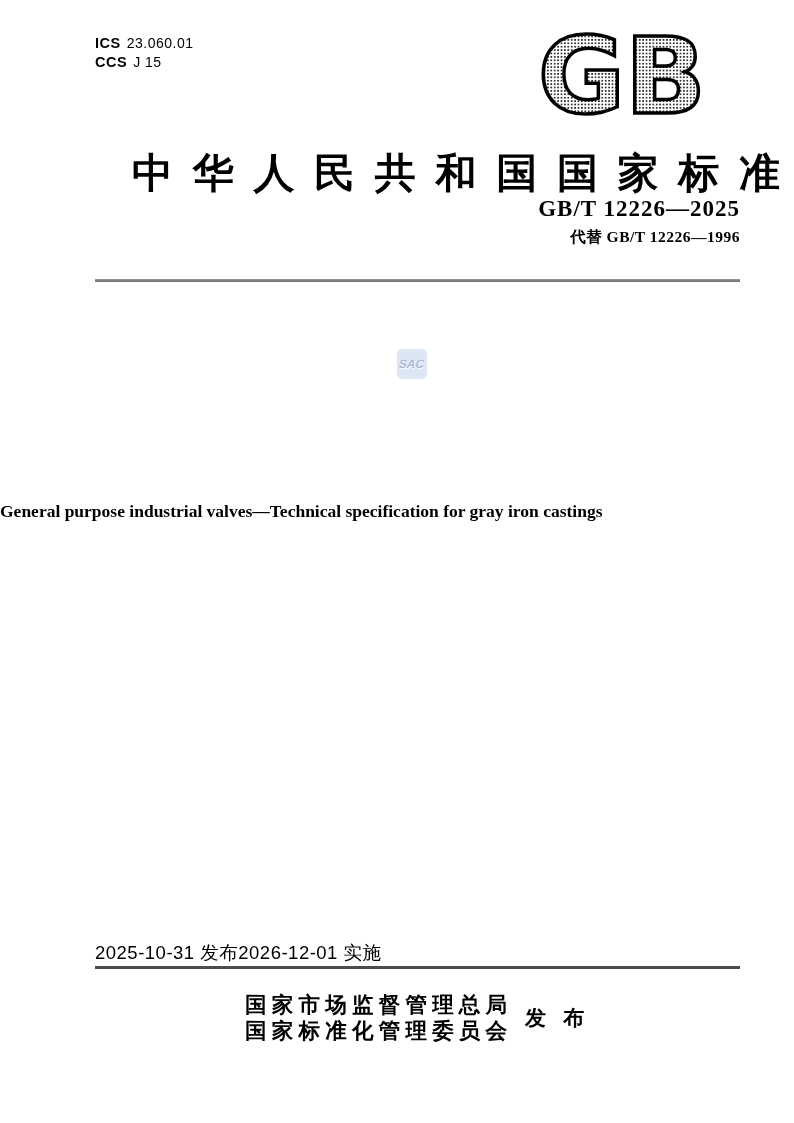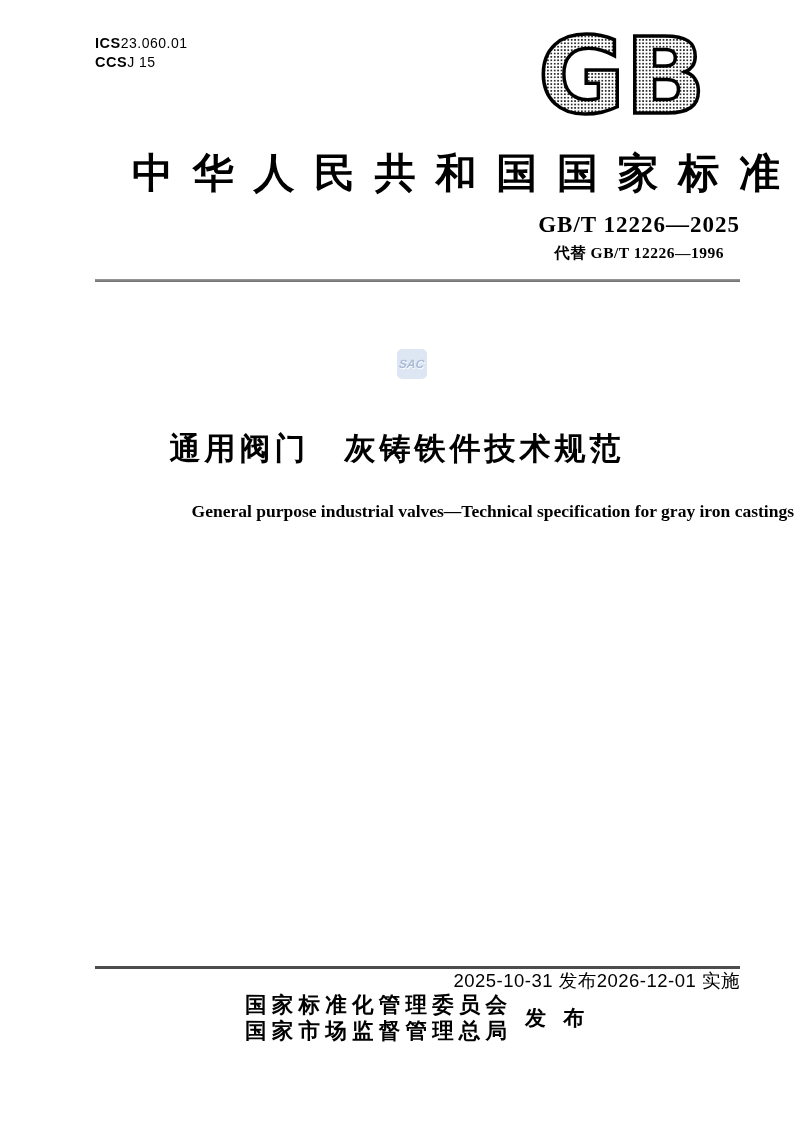--- a/index.html
+++ b/index.html
@@ -27,21 +27,21 @@
     line-height: 19px;
     letter-spacing: 0.5px;
   }
   .ics-block .lbl {
     font-weight: bold;
     font-family: Liberation Sans, sans-serif;
   }
   .ics-block .val {
     font-weight: normal;
     font-family: "Liberation Sans", "DejaVu Sans", sans-serif;
-    margin-left: 0;
+    margin-left: 6px;
     font-size: 14px;
   }
 
   
   .gb-logo {
     position: absolute;
     left: 536px;
     top: 28px;
     width: 172px;
     height: 90px;
@@ -60,22 +60,22 @@
     text-align-last: justify;
     text-justify: inter-character;
     white-space: nowrap;
     margin-left: 40px;
   }
 
   
   .std-number-block {
     position: absolute;
     right: 54px;
-    top: 212px;
-    text-align: center;
+    top: 196px;
+    text-align: right;
     margin-left: 16px;
   }
   .std-number {
     font-size: 23px;
     font-weight: bold;
     letter-spacing: 1px;
     font-family: "Liberation Serif", serif;
   }
   .std-replaces {
     margin-top: 5px;
@@ -127,40 +127,39 @@
     font-weight: bold;
     letter-spacing: 4px;
     font-family: "Liberation Sans", "DejaVu Sans", sans-serif;
     white-space: nowrap;
   }
   .title-en {
     position: absolute;
     left: 0;
     top: 501px;
     width: 100%;
-    text-align: right;
+    text-align: left;
     font-size: 17.5px;
     font-weight: bold;
     font-family: "Liberation Serif", serif;
     white-space: nowrap;
   }
 
   
   .dates-row {
     position: absolute;
     left: 95px;
     top: 940px;
     width: 645px;
     display: flex;
-    justify-content: flex-end;
+    justify-content: flex-start;
     font-family: "Liberation Sans", "DejaVu Sans", sans-serif;
     font-size: 18.5px;
     font-weight: 500;
     letter-spacing: 0.5px;
-    margin-top: 28px;
   }
 
   .rule-bottom {
     position: absolute;
     left: 95px;
     top: 966px;
     width: 645px;
     height: 2.5px;
     background: #4d4d4d;
   }
@@ -226,32 +225,31 @@
     <div class="std-number">GB/T 12226—2025</div>
     <div class="std-replaces">代替 GB/T 12226—1996</div>
   </div>
 
   <div class="rule-top"></div>
 
   <div class="sac-watermark">
     <span>SAC</span>
   </div>
 
-  <div class="title-cn">通用阀门　灰铸铁件技术规范</div>
 
   <div class="title-en">General purpose industrial valves—Technical specification for gray iron castings</div>
 
   <div class="dates-row">
     <span>2025-10-31 发布</span>
     <span>2026-12-01 实施</span>
   </div>
 
   <div class="rule-bottom"></div>
 
   <div class="publisher-block">
     <div class="publisher-lines">
+      <div class="publisher-line">国家市场监督管理总局</div>
       <div class="publisher-line">国家标准化管理委员会</div>
-      <div class="publisher-line">国家市场监督管理总局</div>
     </div>
     <div class="publish-label">发 布</div>
   </div>
 
 </div>
 
 </body></html>

